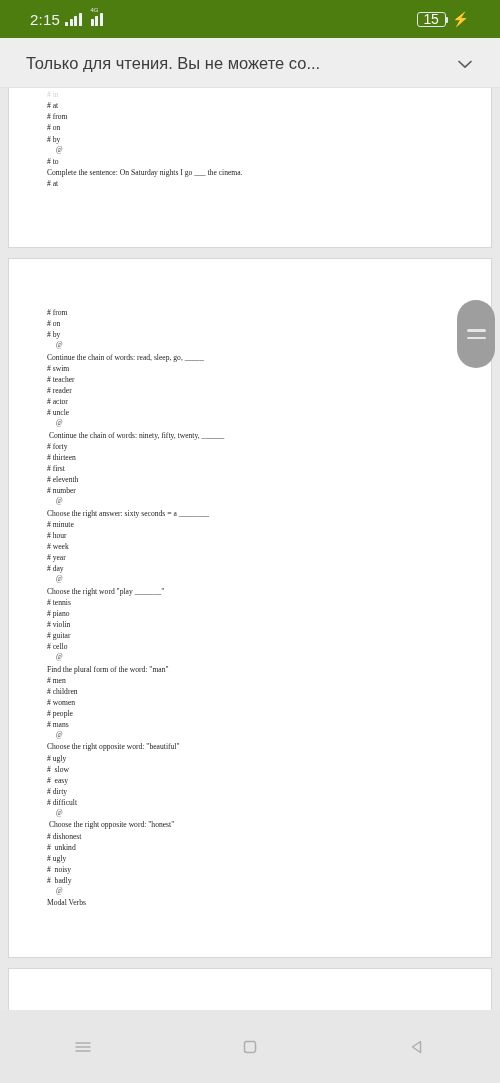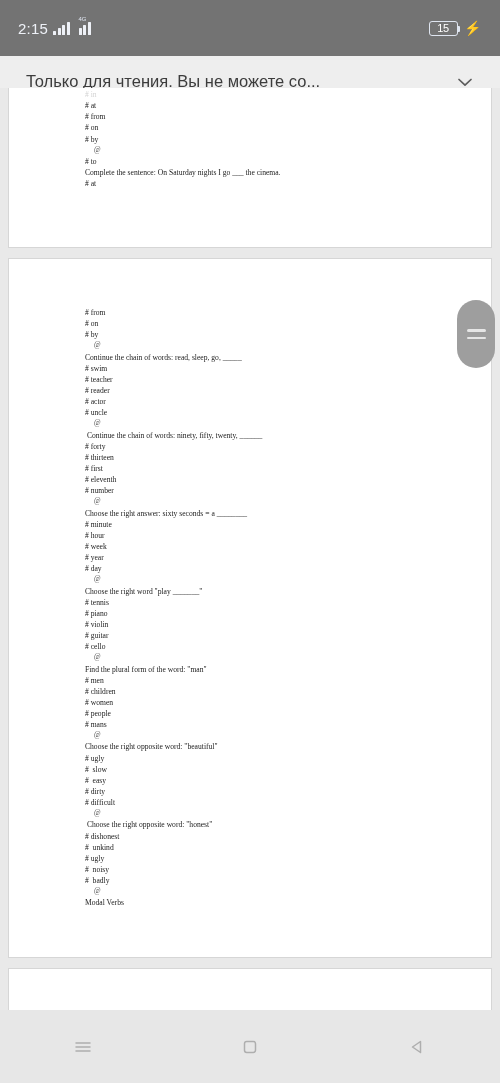--- a/index.html
+++ b/index.html
@@ -16,25 +16,25 @@
     position: relative;
     width: 500px;
     height: 1083px;
     background: #e9e9e9;
     overflow: hidden;
   }
 
   
   .status-bar {
     position: relative;
-    height: 56px;
-    background: #737373;
-    display: flex;
-    align-items: center;
-    padding: 0 18px;
+    height: 38px;
+    background: #4d7c0f;
+    display: flex;
+    align-items: center;
+    padding: 0 30px;
     color: #ffffff;
   }
   .status-left { display: flex; align-items: center; gap: 5px; }
   .clock { font-size: 15px; letter-spacing: .2px; color:#eef1f7; }
   .bars { display: flex; align-items: flex-end; gap: 1.5px; height: 13px; }
   .bars i { display: block; width: 3px; background: #eef1f7; border-radius: .5px; }
   .bars i:nth-child(1){ height: 4px; }
   .bars i:nth-child(2){ height: 7px; }
   .bars i:nth-child(3){ height: 10px; }
   .bars i:nth-child(4){ height: 13px; }
@@ -44,21 +44,21 @@
     font-size: 6px; line-height: 6px; color: #dfe5f0; letter-spacing: -.2px;
   }
   .status-right { margin-left: auto; display: flex; align-items: center; gap: 7px; }
   .battery {
     border: 1.4px solid #dfe5f0;
     border-radius: 3px;
     height: 15px;
     min-width: 29px;
     padding: 0 3px;
     display: flex; align-items: center; justify-content: center;
-    font-size: 11px; color: #ffffff; letter-spacing: -.2px;
+    font-size: 14px; color: #ffffff; letter-spacing: -.2px;
     position: relative;
     margin-left: 44px;
   }
   .battery::after{
     content:""; position:absolute; right:-3.5px; top:4px;
     width:2px; height:6px; background:#dfe5f0; border-radius:0 1px 1px 0;
   }
   .bolt { font-size: 14px; line-height: 1; color: #ffffff; }
 
   
@@ -107,21 +107,20 @@
 
   .page-body {
     position: absolute;
     left: 38px;
     right: 10px;
     font-family: "Liberation Serif", serif;
     font-size: 7.6px;
     line-height: 11.15px;
     color: #1b1b1b;
     white-space: pre;
-    margin-left: 38px;
   }
   .page-body .ln { display: block; height: 11.15px; }
   .page-body .at { padding-left: 9px; font-size: 7.2px; color: #4a4a4a; }
   .page-body .ghost { color: #d4d4d4; }
 
   
   .scroll-thumb {
     position: absolute;
     right: 5px;
     top: 212px;

